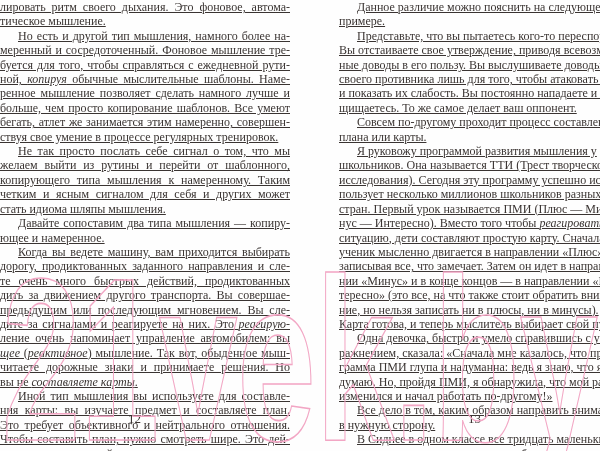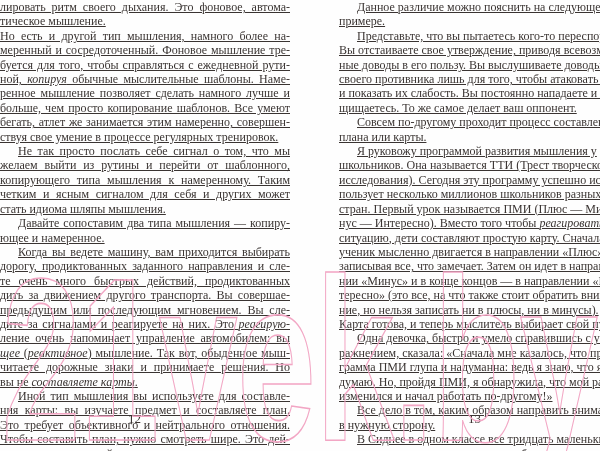--- a/index.html
+++ b/index.html
@@ -20,21 +20,21 @@
 </head>
 <body>
 
 <div id="left" class="page">
   <div class="text">
       <div class="para">
         <span class="line">лировать ритм своего дыхания. Это фоновое, автома-</span>
         <span class="line last">тическое мышление.</span>
       </div>
       <div class="para">
-        <span class="line" style="">Но есть и другой тип мышления, намного более на-</span>
+        <span class="line" style="padding-left: 18px;">Но есть и другой тип мышления, намного более на-</span>
         <span class="line">меренный и сосредоточенный. Фоновое мышление тре-</span>
         <span class="line">буется для того, чтобы справляться с ежедневной рути-</span>
         <span class="line">ной, <span class="it">копируя</span> обычные мыслительные шаблоны. Наме-</span>
         <span class="line">ренное мышление позволяет сделать намного лучше и</span>
         <span class="line">больше, чем просто копирование шаблонов. Все умеют</span>
         <span class="line">бегать, атлет же занимается этим намеренно, совершен-</span>
         <span class="line last">ствуя свое умение в процессе регулярных тренировок.</span>
       </div>
       <div class="para">
         <span class="line" style="padding-left: 18px;">Не так просто послать себе сигнал о том, что мы</span>

